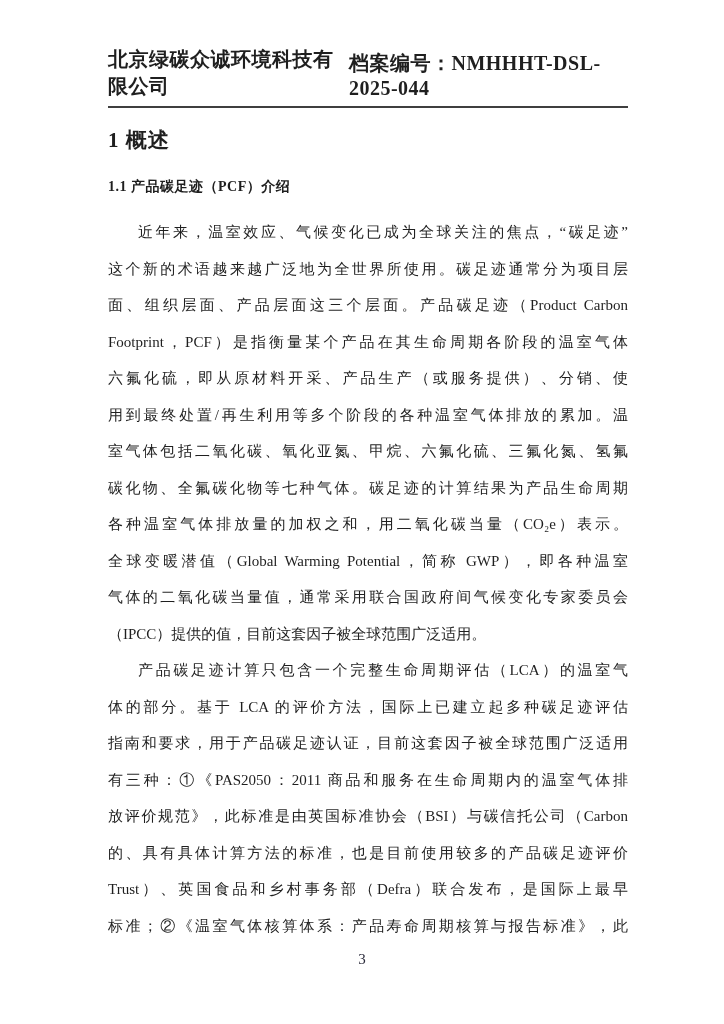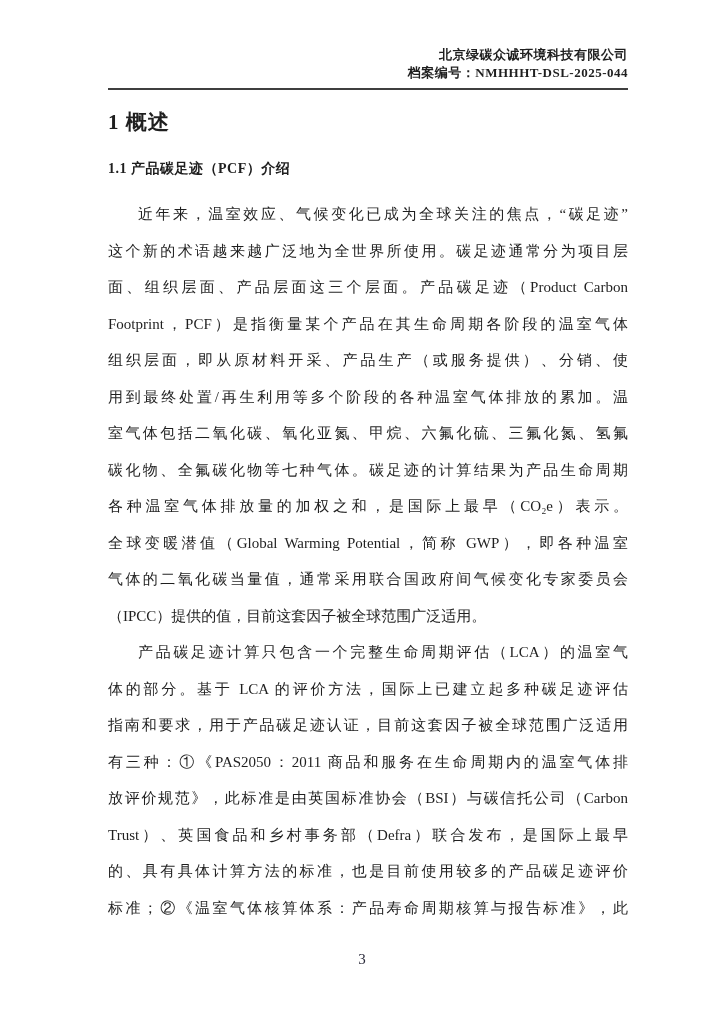--- a/index.html
+++ b/index.html
@@ -15,26 +15,25 @@
   .content {
     position: absolute;
     left: 108px;
     top: 46px;
     width: 520px;
   }
   .page-header {
     display: flex;
     justify-content: space-between;
     align-items: flex-end;
-    font-size: 13px;
+    font-size: 20px;
     font-weight: bold;
     padding-bottom: 6px;
     border-bottom: 2px solid #3f3f3f;
     letter-spacing: 0.5px;
-    flex-direction: column;
   }
   .h1 {
     margin-top: 18px;
     font-size: 21px;
     font-weight: bold;
     letter-spacing: 1px;
   }
   .h2 {
     margin-top: 24px;
     font-size: 14px;
@@ -77,37 +76,37 @@
 
     <div class="h1">1  概述</div>
     <div class="h2">1.1  产品碳足迹（PCF）介绍</div>
 
     <div class="body-text">
       <div class="para">
         <div class="line indent">近年来，温室效应、气候变化已成为全球关注的焦点，“碳足迹”</div>
         <div class="line">这个新的术语越来越广泛地为全世界所使用。碳足迹通常分为项目层</div>
         <div class="line">面、组织层面、产品层面这三个层面。产品碳足迹（Product Carbon</div>
         <div class="line">Footprint，PCF）是指衡量某个产品在其生命周期各阶段的温室气体</div>
-        <div class="line">组织层面，即从原材料开采、产品生产（或服务提供）、分销、使</div>
+        <div class="line">六氟化硫，即从原材料开采、产品生产（或服务提供）、分销、使</div>
         <div class="line">用到最终处置/再生利用等多个阶段的各种温室气体排放的累加。温</div>
         <div class="line">室气体包括二氧化碳、氧化亚氮、甲烷、六氟化硫、三氟化氮、氢氟</div>
         <div class="line">碳化物、全氟碳化物等七种气体。碳足迹的计算结果为产品生命周期</div>
-        <div class="line">各种温室气体排放量的加权之和，是国际上最早（CO₂e）表示。</div>
+        <div class="line">各种温室气体排放量的加权之和，用二氧化碳当量（CO₂e）表示。</div>
         <div class="line">全球变暖潜值（Global Warming Potential，简称 GWP），即各种温室</div>
         <div class="line">气体的二氧化碳当量值，通常采用联合国政府间气候变化专家委员会</div>
         <div class="line para-end">（IPCC）提供的值，目前这套因子被全球范围广泛适用。</div>
       </div>
       <div class="para">
         <div class="line indent">产品碳足迹计算只包含一个完整生命周期评估（LCA）的温室气</div>
         <div class="line">体的部分。基于 LCA 的评价方法，国际上已建立起多种碳足迹评估</div>
         <div class="line">指南和要求，用于产品碳足迹认证，目前这套因子被全球范围广泛适用</div>
         <div class="line">有三种：①《PAS2050：2011 商品和服务在生命周期内的温室气体排</div>
         <div class="line">放评价规范》，此标准是由英国标准协会（BSI）与碳信托公司（Carbon</div>
+        <div class="line">的、具有具体计算方法的标准，也是目前使用较多的产品碳足迹评价</div>
         <div class="line">Trust）、英国食品和乡村事务部（Defra）联合发布，是国际上最早</div>
-        <div class="line">的、具有具体计算方法的标准，也是目前使用较多的产品碳足迹评价</div>
         <div class="line">标准；②《温室气体核算体系：产品寿命周期核算与报告标准》，此</div>
       </div>
     </div>
 
   </div>
 
   <div class="page-footer">3</div>
 </div>
 
 </body></html>

